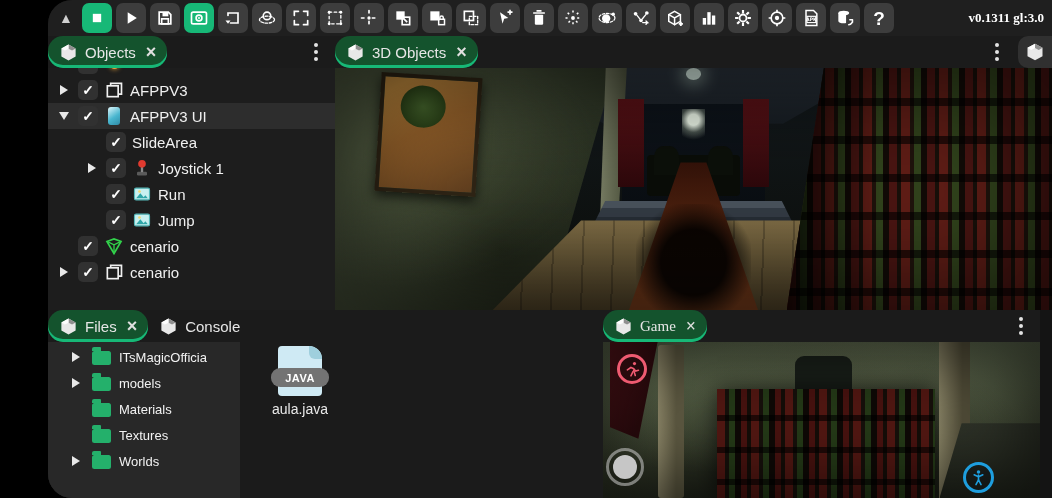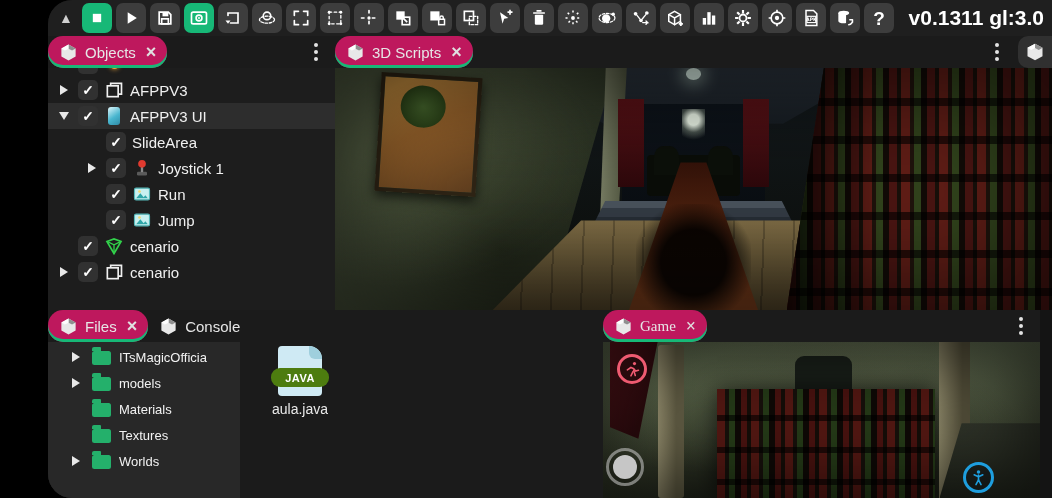--- a/index.html
+++ b/index.html
@@ -11,34 +11,34 @@
 
   
   .toolbar{position:absolute;left:0;top:0;width:100%;height:36px;background:#1f1f1f;
            display:flex;align-items:center;gap:4px;padding:0 8px 0 6px;box-sizing:border-box;}
   .tbtn{width:30px;height:30px;border-radius:7px;background:#3d3d3d;display:flex;
         align-items:center;justify-content:center;flex:0 0 auto;}
   .tbtn.green{background:#17b877;}
   .tbtn.plain{background:transparent;width:24px;}
   .tbtn svg{width:20px;height:20px;display:block;}
   .tbtn .txt{color:#fff;font-weight:bold;font-size:19px;line-height:1;}
-  .version{margin-left:auto;color:#fff;font-weight:bold;font-size:21px;white-space:nowrap;}
+  .version{margin-left:auto;color:#fff;font-weight:bold;font-size:13px;white-space:nowrap;font-family:Liberation Serif, serif;}
 
   
   .panel{position:absolute;overflow:hidden;background:#1d1d1d;}
   .objects-panel{left:0;top:36px;width:287px;height:274px;}
   .editor-panel{left:287px;top:36px;width:717px;height:274px;background:#000;}
   .files-panel{left:0;top:310px;width:655px;height:188px;}
   .game-panel{left:555px;top:310px;width:437px;height:188px;background:#000;font-family:Liberation Serif, serif;}
 
   
   .tabbar{height:32px;background:#1b1b1b;display:flex;align-items:stretch;position:relative;z-index:5;}
   .tab{display:flex;align-items:center;gap:7px;padding:0 11px;color:#e6e6e6;font-size:15px;
        border-radius:9px 9px 0 0;position:relative;}
-  .tab.active{background:#be185d;box-shadow:inset 0 -3px 0 #17b877;border-radius:15px;}
+  .tab.active{background:#14532d;box-shadow:inset 0 -3px 0 #17b877;border-radius:15px;}
   .tab .boxicon{width:19px;height:19px;display:flex;}
   .tab .boxicon svg{width:19px;height:19px;}
   .tab .close{font-size:18px;font-weight:bold;color:#e0e0e0;line-height:1;margin-left:3px;}
   .tab-spacer{flex:1;}
   .kebab{width:26px;display:flex;flex-direction:column;align-items:center;justify-content:center;gap:3px;margin-right:6px;}
   .kebab i{width:4px;height:4px;border-radius:50%;background:#e3e3e3;}
   .cube-end{width:34px;background:#303030;border-radius:10px 0 0 10px;display:flex;
             align-items:center;justify-content:center;margin-left:2px;}
   .cube-end svg{width:20px;height:20px;}
 
@@ -64,21 +64,21 @@
   .frow{display:flex;align-items:center;height:26px;gap:8px;color:#f2f2f2;font-size:13px;padding-left:20px;}
   .frow.selected{background:#17b877;color:#fff;}
   .frow .slot{width:16px;}
   .folder{width:19px;height:14px;background:#24b06b;border-radius:2.5px;position:relative;flex:0 0 auto;margin-top:2px;}
   .folder::before{content:"";position:absolute;top:-4px;left:0;width:9px;height:4px;background:inherit;border-radius:2px 1px 0 0;}
   .frow.selected .folder{background:#fff;}
   .fbrowser{flex:1;background:#1b1b1b;position:relative;}
   .ftile{position:absolute;left:14px;top:1px;width:92px;display:flex;flex-direction:column;align-items:center;}
   .doc{width:44px;height:50px;background:#cfeaf4;border-radius:4px 13px 4px 4px;position:relative;margin-top:3px;}
   .doc::after{content:"";position:absolute;right:0;top:0;width:13px;height:13px;background:#9fcfdd;border-radius:0 13px 0 6px;}
-  .doc .badge{position:absolute;left:-7px;right:-7px;bottom:9px;height:19px;background:#4d7c0f;border-radius:9px;
+  .doc .badge{position:absolute;left:-7px;right:-7px;bottom:9px;height:19px;background:#737373;border-radius:9px;
               color:#fff;font-size:11px;font-weight:bold;display:flex;align-items:center;justify-content:center;letter-spacing:.5px;}
   .fname{margin-top:5px;color:#e9e9e9;font-size:14px;}
 
   
   .viewport3d,.gviewport{position:absolute;top:32px;left:0;right:0;bottom:0;background:#05060a;overflow:hidden;}
   .viewport3d>div,.gviewport>div{position:absolute;}
   .vp-base{inset:0;background:linear-gradient(#141a1e 0%,#0b0d09 100%);}
   .vp-ceil{left:24%;top:0;width:52%;height:23%;background:linear-gradient(#2b333c,#181e24);
            clip-path:polygon(0 0,100% 0,74% 100%,26% 100%);}
   .vp-lwall{left:0;top:0;width:42%;height:100%;clip-path:polygon(0 0,93% 0,70% 100%,0 100%);
@@ -440,21 +440,21 @@
     <div class="panel editor-panel">
       <div class="tabbar" id="editorTabbar">
           <div class="tab active">
             <div class="boxicon">
               <svg viewBox="0 0 24 24">
                 <path d="M12 2l9 5v10l-9 5-9-5V7z" fill="#e8e8e8"></path>
                 <path d="M12 2l9 5-4.5 2.6L12 7.3z" fill="#8f8f8f"></path>
                 <path d="M12 7.3L7.5 9.6 3 7l9-5z" fill="#fdfdfd"></path>
               </svg>
             </div>
-            <span>3D Scripts</span>
+            <span>3D Objects</span>
             <span class="close">×</span>
           </div>
           <div class="tab-spacer"></div>
           <div class="kebab">
             <i></i>
             <i></i>
             <i></i>
           </div>
           <div class="cube-end">
             <svg viewBox="0 0 24 24">

